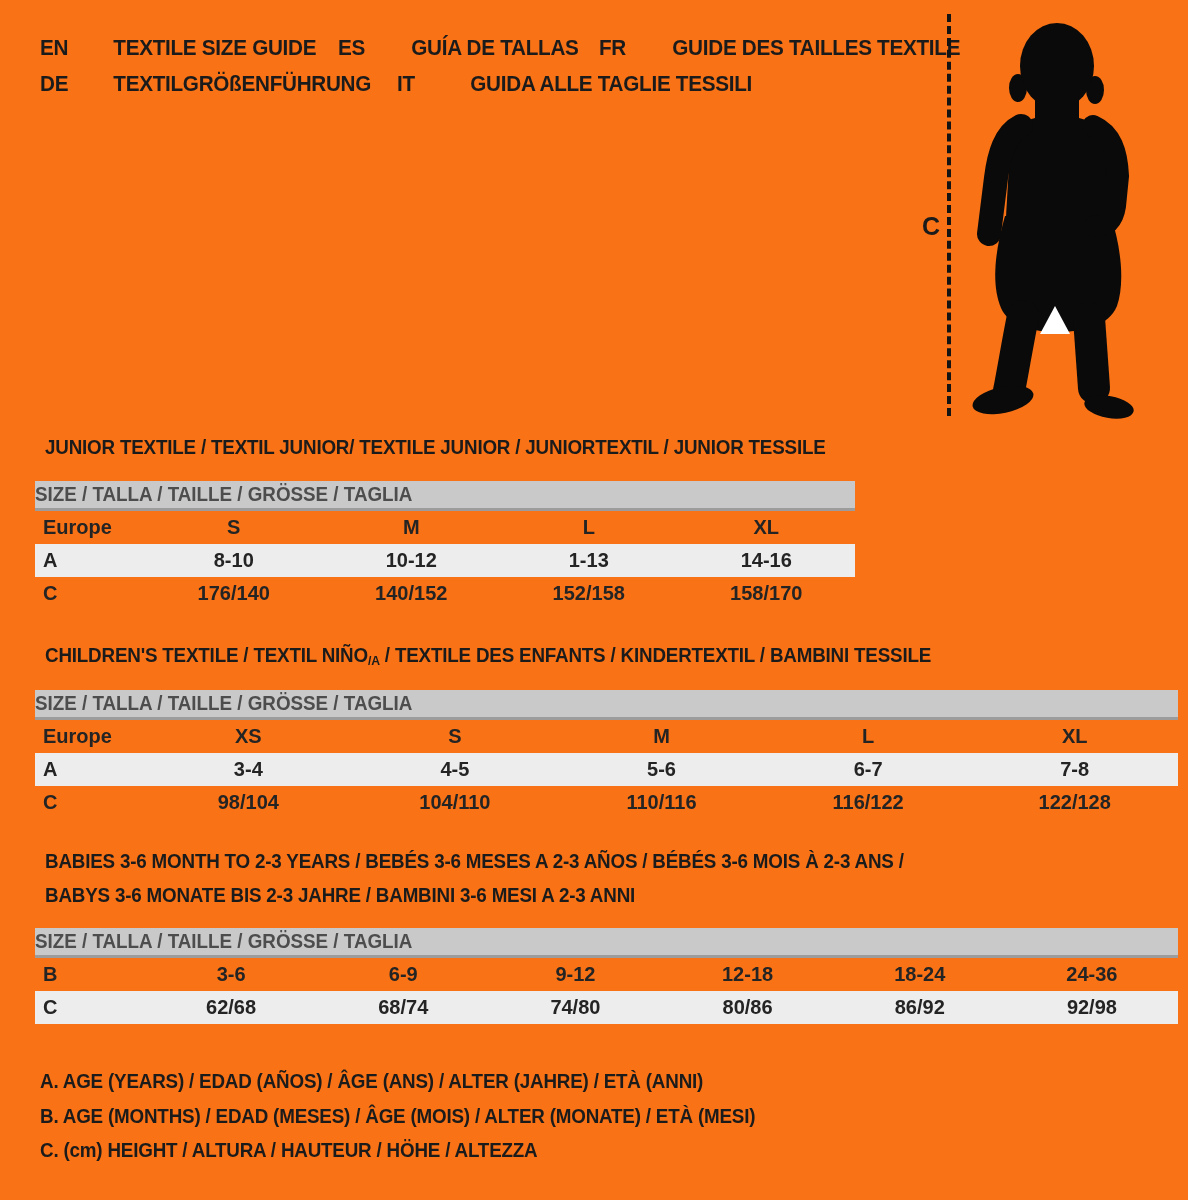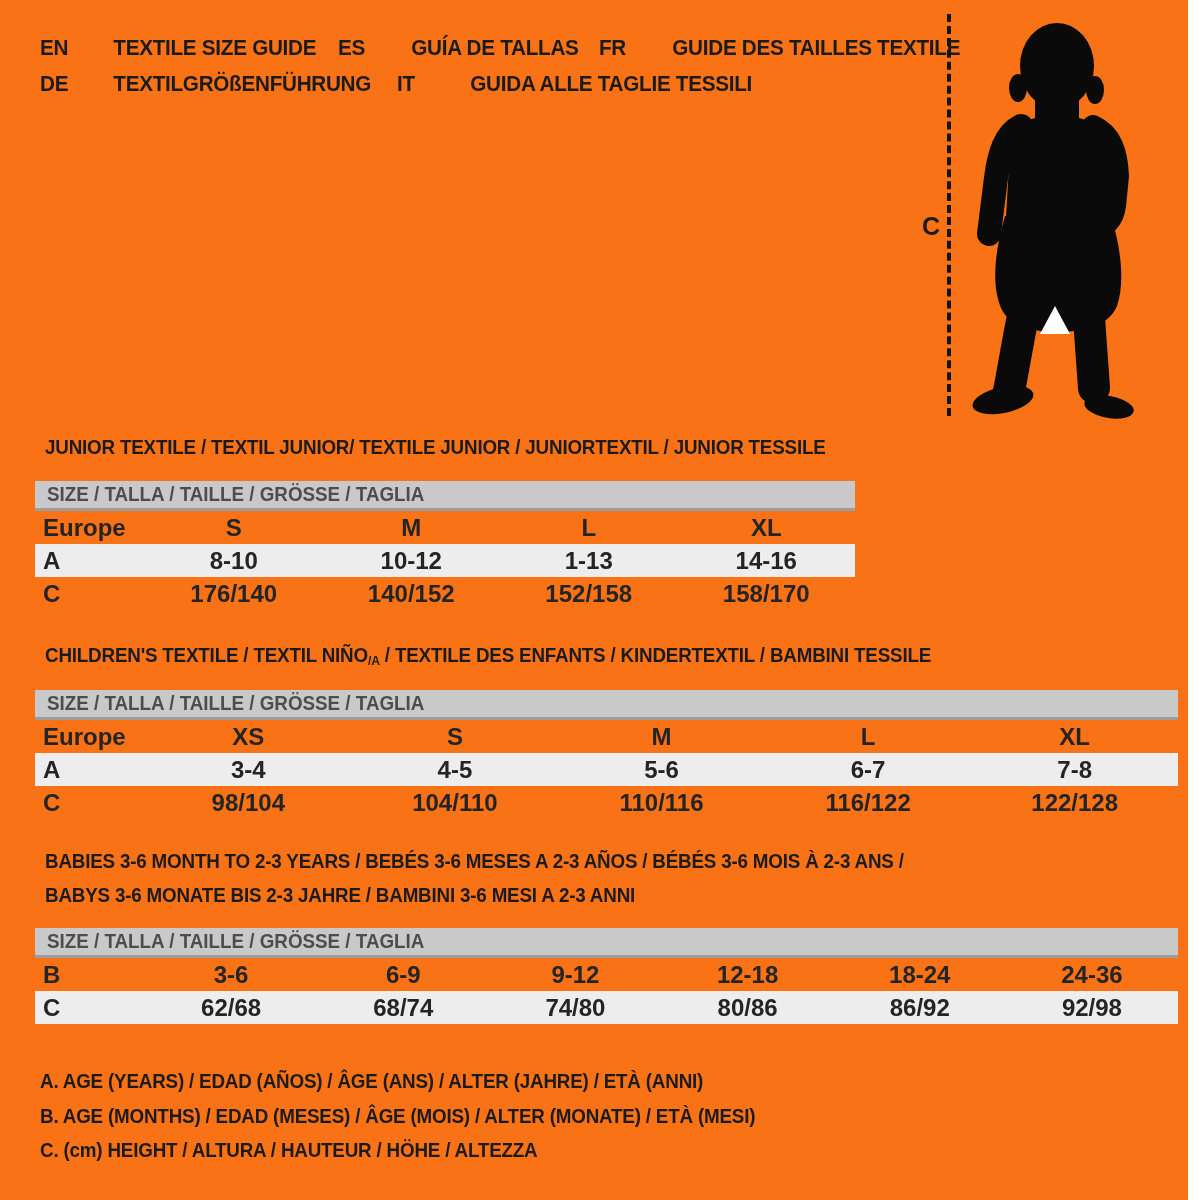--- a/index.html
+++ b/index.html
@@ -24,23 +24,23 @@
   .c-label { position: absolute; left: 16px; top: 212px; width: 30px; text-align: center; font-size: 25px; font-weight: 700; }
   .dash-line { position: absolute; left: 47px; top: 14px; height: 402px; width: 0; border-left: 4px dashed #141414; }
   .figure svg { position: absolute; left: 63px; top: 16px; }
 
   
   .sec-title { position: absolute; left: 45px; font-size: 20px; font-weight: 700; letter-spacing: -0.2px; white-space: nowrap; }
   .sub { font-size: 13px; position: relative; top: 3px; }
 
   
   .size-table { position: absolute; left: 35px; }
-  .band { height: 27px; background: #c9c9c9; border-bottom: 3px solid #9c9c9c; display: flex; align-items: center; padding-left: 12px; }
+  .band { height: 27px; background: #c9c9c9; border-bottom: 3px solid #9c9c9c; display: flex; align-items: center; padding-left: 0; }
   .band span { font-size: 20px; font-weight: 700; color: #4d4d4d; }
-  .trow { display: grid; height: 33px; align-items: center; font-size: 24px; font-weight: 700; color: #242424; }
+  .trow { display: grid; height: 33px; align-items: center; font-size: 20px; font-weight: 700; color: #242424; }
   .cols4 { grid-template-columns: 110px repeat(4, 1fr); }
   .cols5 { grid-template-columns: 110px repeat(5, 1fr); }
   .cols6 { grid-template-columns: 110px repeat(6, 1fr); }
   .trow > span { text-align: center; }
   .trow > .rlabel { text-align: left; padding-left: 8px; }
   .stripe { background: #ededed; }
 
   
   .legend-line { position: absolute; left: 40px; font-size: 20px; font-weight: 700; letter-spacing: -0.2px; white-space: nowrap; }
 </style>

